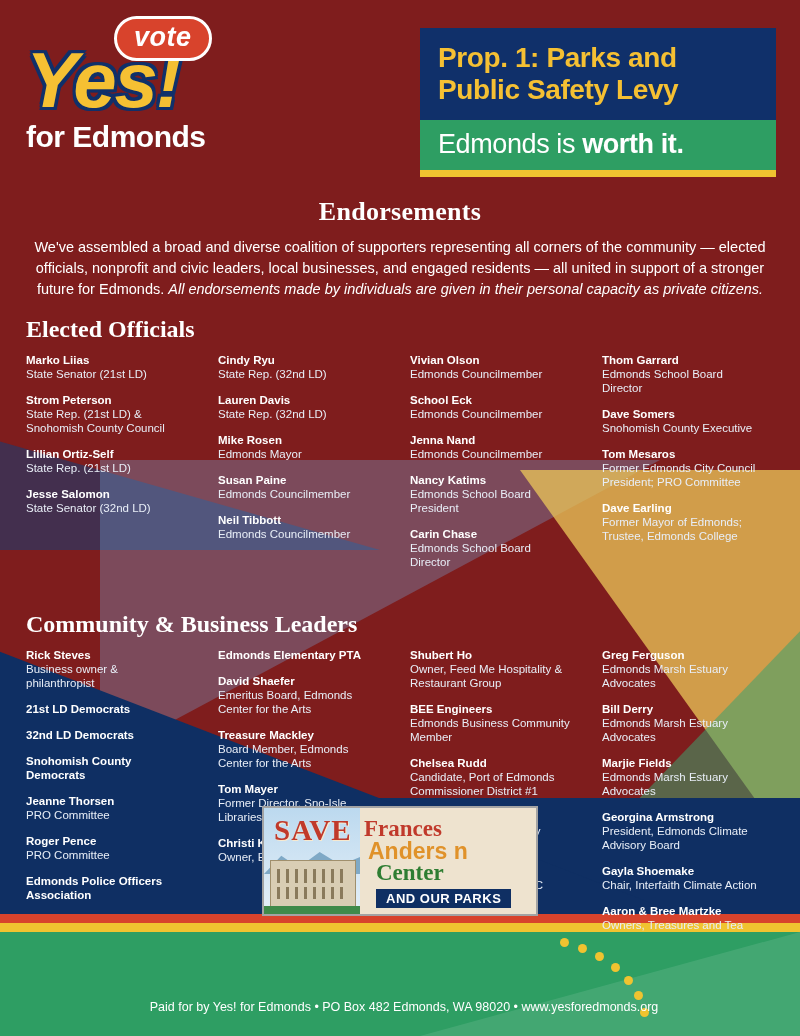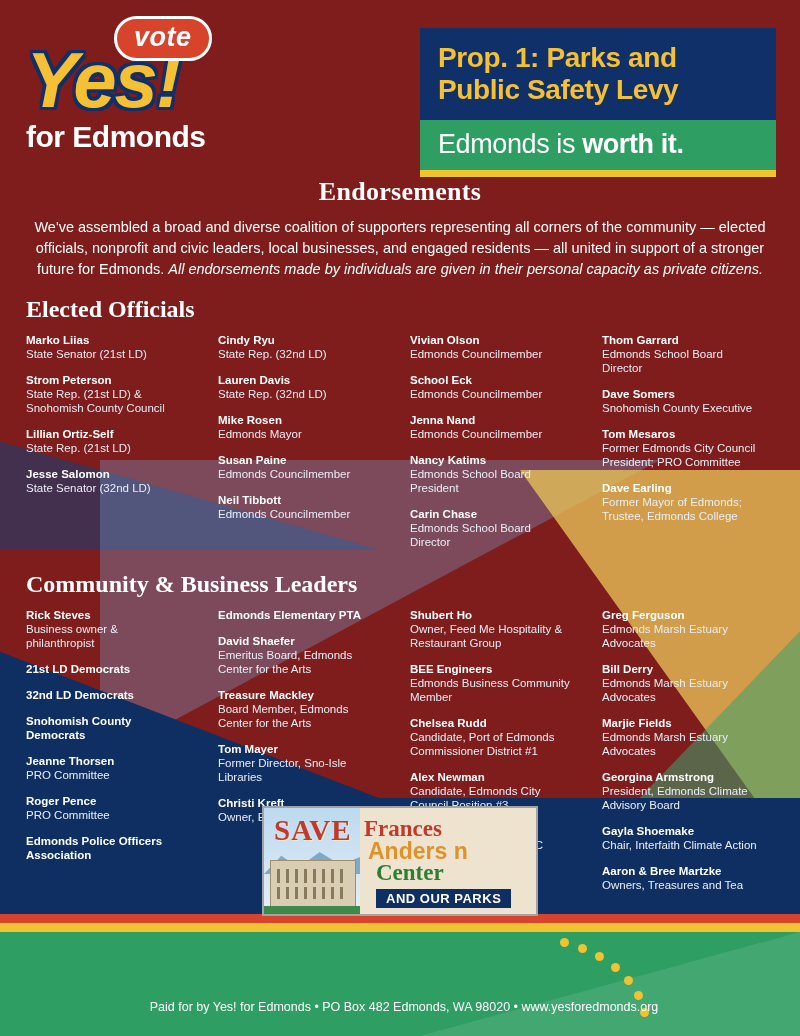--- a/index.html
+++ b/index.html
@@ -153,21 +153,21 @@
 
   
   .endorse-title {
     position: relative;
     z-index: 5;
     text-align: center;
     color: #ffffff;
     font-family: "Liberation Serif", serif;
     font-size: 26px;
     font-weight: bold;
-    margin-top: 0;
+    margin-top: 20px;
     letter-spacing: .3px;
   }
   .intro {
     position: relative;
     z-index: 5;
     color: #ffffff;
     text-align: center;
     font-size: 14.5px;
     line-height: 21px;
     padding: 10px 24px 0 24px;
@@ -177,21 +177,21 @@
   
   .section-head {
     position: relative;
     z-index: 5;
     color: #ffffff;
     font-family: "Liberation Serif", serif;
     font-weight: bold;
     font-size: 24px;
     margin: 16px 0 10px 26px;
   }
-  .section-head.second { margin-top: 10px; }
+  .section-head.second { margin-top: 30px; }
 
   .cols {
     position: relative;
     z-index: 5;
     display: flex;
     padding: 0 22px 0 26px;
     gap: 16px;
   }
   .col { width: 25%; padding-right: 14px; box-sizing: border-box; }
   .entry { margin-bottom: 12px; }

